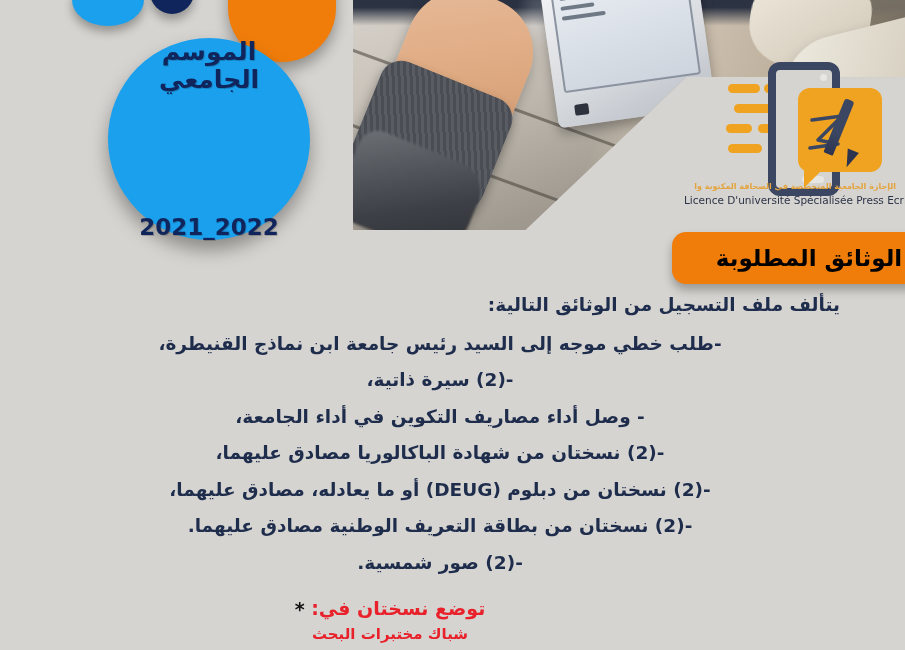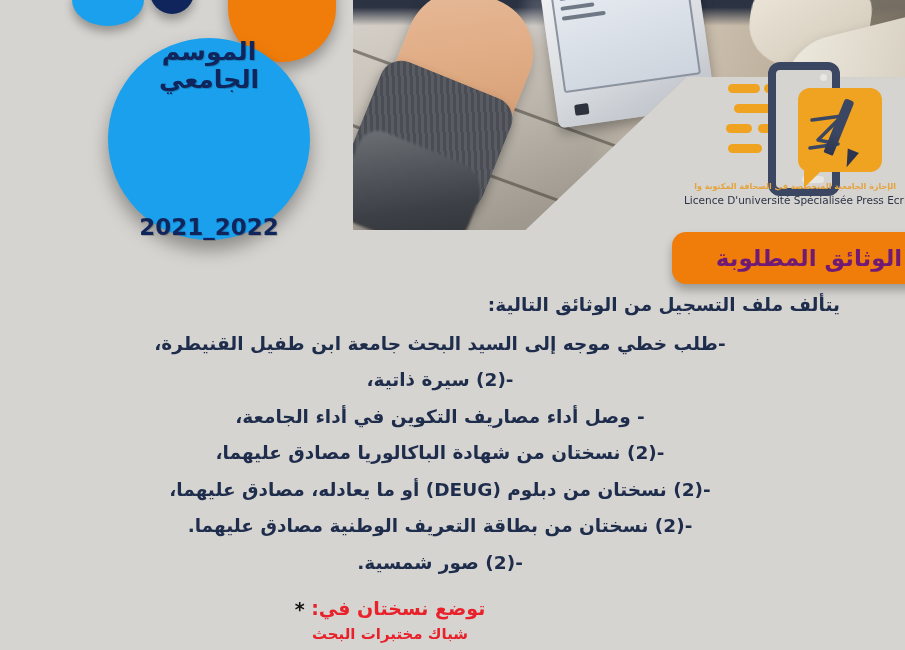--- a/index.html
+++ b/index.html
@@ -247,21 +247,21 @@
   .banner{
     position:absolute;left:672px;top:232px;width:260px;height:52px;
     background:#f07d0a;
     border-radius:14px;
     box-shadow:0 6px 10px rgba(0,0,0,.28);
     display:flex;align-items:center;justify-content:center;
     padding-left:14px;
     box-sizing:border-box;
   }
   .banner-text{
-    font-size:23px;font-weight:bold;color:#701a75;
+    font-size:23px;font-weight:bold;color:#000000;
     white-space:nowrap;
   }
 
   
   .body{
     position:absolute;left:40px;top:296px;width:800px;
     text-align:center;
     color:#1f2d4d;
   }
   .body-line{
@@ -355,21 +355,21 @@
     <div class="logo-text-ar">الإجازة الجامعية المتخصصة في الصحافة المكتوبة والإلكترونية</div>
     <div class="logo-text-fr">Licence D'université Spécialisée Press Ecrite et Électronique</div>
   </div>
 
   <div class="banner">
     <span class="banner-text">الوثائق المطلوبة</span>
   </div>
 
   <div class="body">
     <div class="body-line intro">يتألف ملف التسجيل من الوثائق التالية:</div>
-    <div class="body-line">-طلب خطي موجه إلى السيد البحث جامعة ابن طفيل القنيطرة،</div>
+    <div class="body-line">-طلب خطي موجه إلى السيد رئيس جامعة ابن نماذج القنيطرة،</div>
     <div class="body-line">-(2) سيرة ذاتية،</div>
     <div class="body-line">- وصل أداء مصاريف التكوين في أداء الجامعة،</div>
     <div class="body-line">-(2) نسختان من شهادة الباكالوريا مصادق عليهما،</div>
     <div class="body-line">-(2) نسختان من دبلوم (DEUG) أو ما يعادله، مصادق عليهما،</div>
     <div class="body-line">-(2) نسختان من بطاقة التعريف الوطنية مصادق عليهما.</div>
     <div class="body-line">-(2) صور شمسية.</div>
   </div>
 
   <div class="footer">
     <div class="footer-line1">

